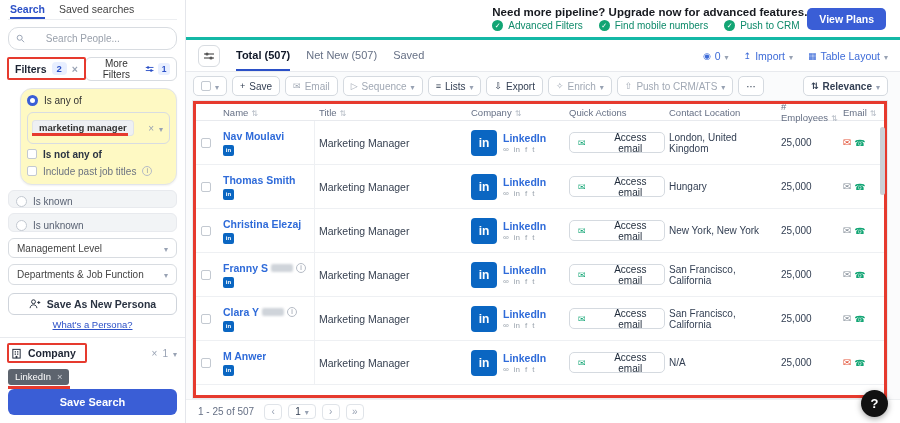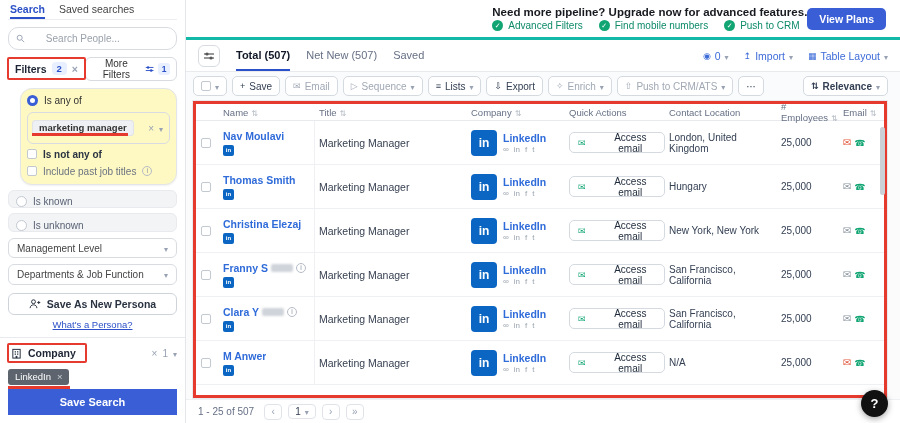--- a/index.html
+++ b/index.html
@@ -66,21 +66,21 @@
   .sb-divider { border:none; border-top:1px solid #e8eaee; margin:7px -8px 5px; }
   .company-row { display:flex; align-items:center; font-size:10.5px; color:#1d2433; height:22px; }
   .company-chip { position:relative; display:flex; align-items:center; gap:6px; font-weight:700; padding:3px 10px 3px 3px; }
   .company-ctrl { margin-left:auto; display:flex; gap:5px; align-items:center; color:#98a2b3; font-size:10px; }
   .li-tag-wrap { margin-top:3px; }
   .li-tag { display:inline-flex; gap:6px; align-items:center; background:var(--tag-dark,#5d646e);
     color:#fff; font-size:9.5px; padding:2px 7px 3px; border-radius:3px; }
   .li-tag .xw::after { content:"×"; color:#cfd3d9; }
   .red-underline2 { width:62px; height:3px; background:var(--annotation,#e63a2e); margin-top:1px; }
   .save-search { margin-top:auto; margin-bottom:8px; width:100%; background:var(--accent,#3a5ed6);
-    color:#fff; border:none; border-radius:0; height:28px; font-size:11px; font-weight:700; font-family:inherit; }
+    color:#fff; border:none; border-radius:6px; height:28px; font-size:11px; font-weight:700; font-family:inherit; }
 
   
   .main { flex:1; min-width:0; display:flex; flex-direction:column; background:#fbfbfc; position:relative; }
   .banner { height:40px; flex:none; display:flex; align-items:center; justify-content:flex-end;
     padding:0 14px; background:#fff; border-bottom:3px solid #14b8a6; }
   .banner-left { display:flex; flex-direction:column; gap:2px; }
   .banner-title { font-size:11.5px; font-weight:700; color:#16191f; }
   .feats { display:flex; gap:16px; }
   .feat { display:flex; gap:5px; align-items:center; font-size:10px; color:#0e8a6a; }
   .feat .chk-glyph { width:11px; height:11px; border-radius:50%; background:var(--success,#12a574);

